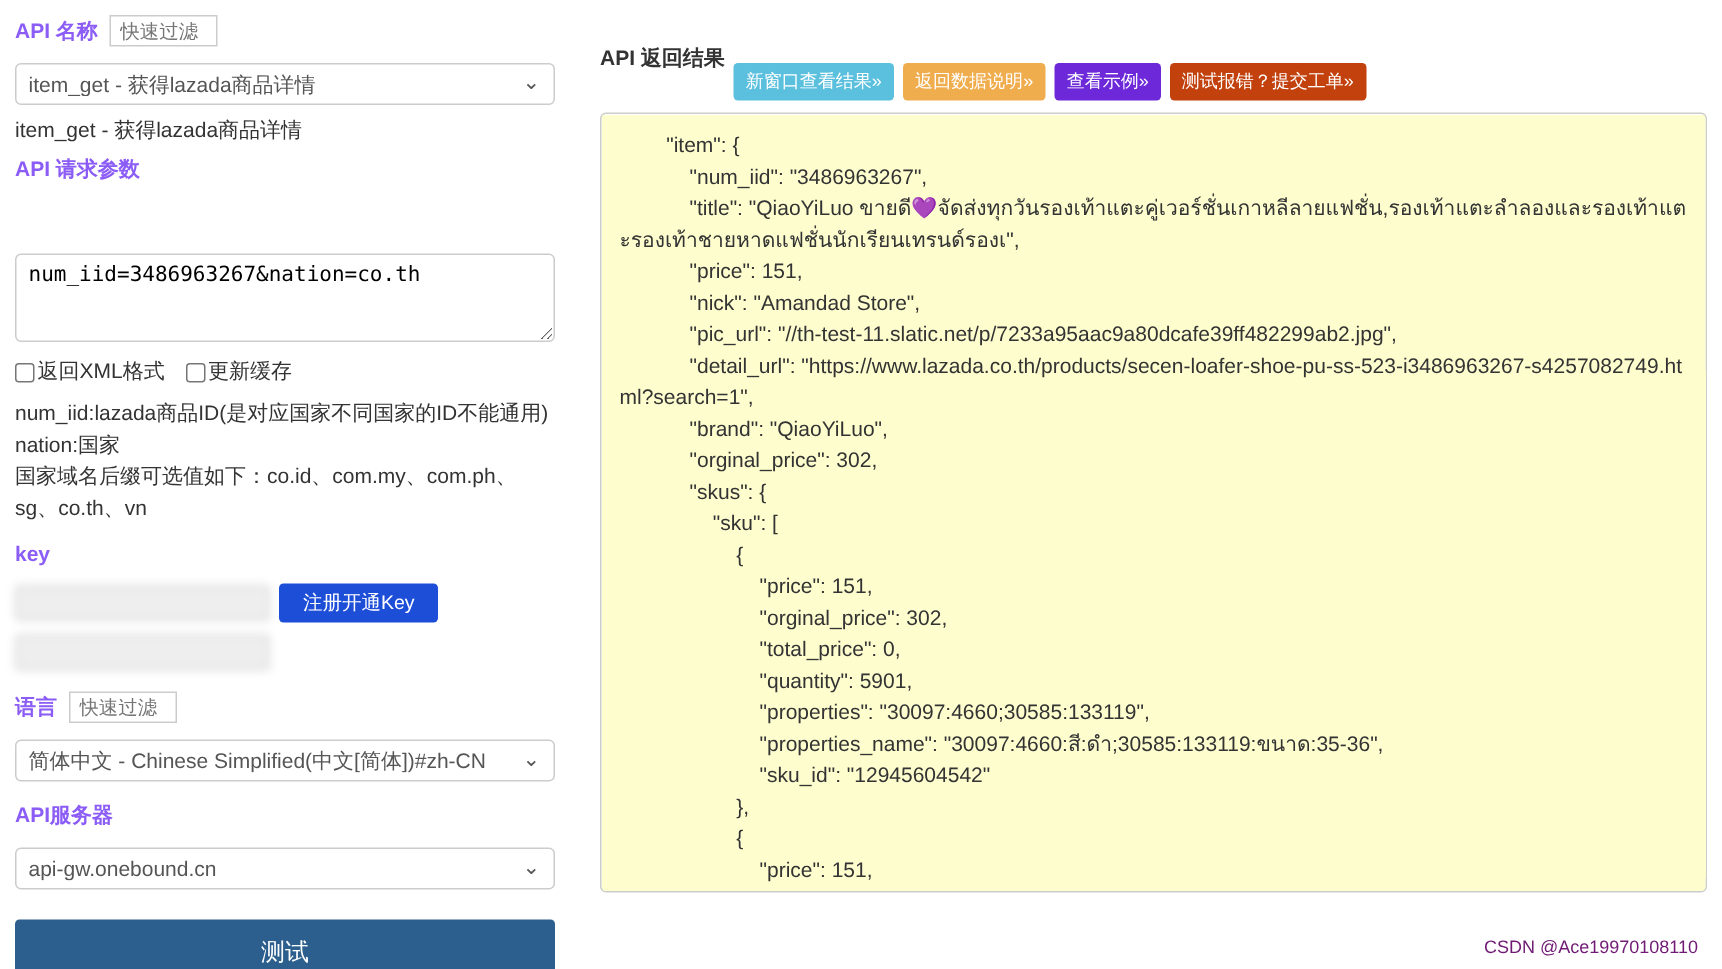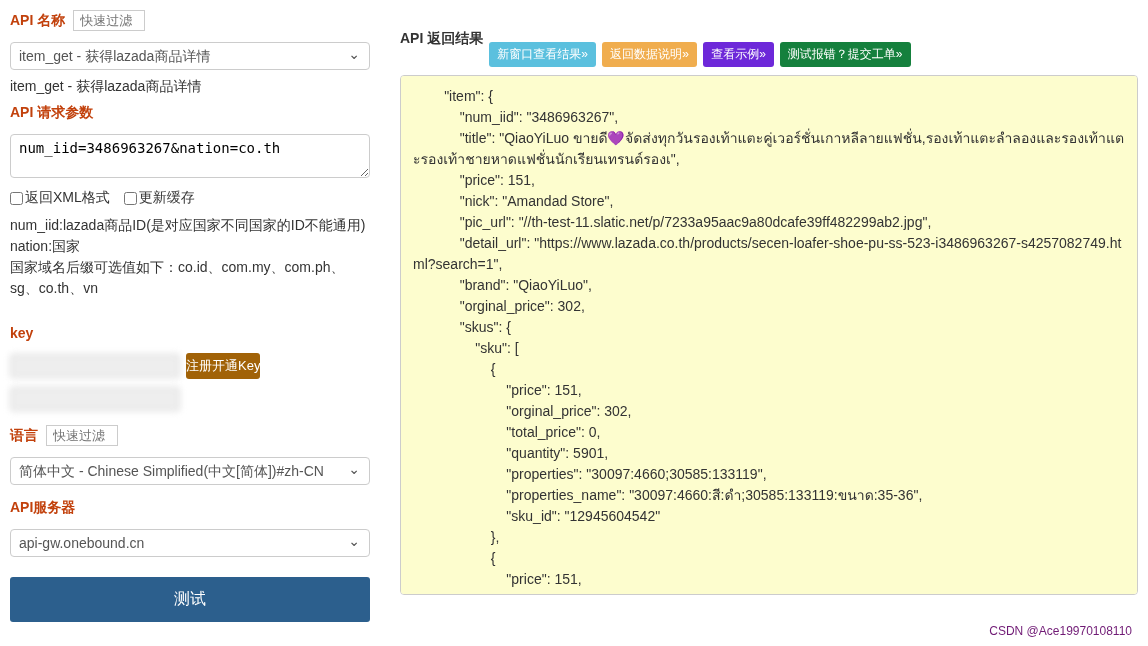--- a/index.html
+++ b/index.html
@@ -1,42 +1,42 @@
 <!DOCTYPE html>
 <html><head>
   <meta charset="utf-8">
   <style>
     * { box-sizing: border-box; margin: 0; padding: 0; }
     body { font-family: Arial, "Microsoft YaHei", sans-serif; font-size: 14px; color: #333; background: #fff; width: 1148px; height: 646px; position: relative; }
     .container { display: flex; padding: 10px; gap: 30px; }
     .left-panel { width: 360px; flex-shrink: 0; }
     .right-panel { flex: 1; }
     .field-row { margin-bottom: 8px; }
-    .label { font-weight: bold; display: inline-block; margin-bottom: 4px; color: #c2410c; }
+    .label { font-weight: bold; display: inline-block; margin-bottom: 4px; color: #8b5cf6; }
     .filter-input { border: 1px solid #ccc; padding: 2px 6px; font-size: 13px; width: 72px; margin-left: 4px; color: #1d4ed8; }
     .select-full { width: 100%; padding: 5px 8px; border: 1px solid #ccc; border-radius: 4px; font-size: 14px; color: #555; background: #fff; appearance: none; position: relative; }
     .select-wrap { position: relative; }
     .select-wrap::after { content: "⌄"; position: absolute; right: 10px; top: 50%; transform: translateY(-60%); color: #555; pointer-events: none; font-size: 14px; }
     .help-text { color: #333; font-size: 14px; margin-top: 4px; margin-bottom: 8px; }
-    .textarea-full { width: 100%; height: 44px; padding: 5px 8px; border: 1px solid #ccc; border-radius: 4px; font-size: 14px; resize: both; }
+    .textarea-full { width: 100%; height: 59px; padding: 5px 8px; border: 1px solid #ccc; border-radius: 4px; font-size: 14px; resize: both; margin-top: 35px; }
     .checkbox-row { margin: 8px 0; }
     .checkbox-label { margin-right: 10px; font-size: 14px; }
     .checkbox-label input { margin-right: 2px; vertical-align: middle; }
-    .hint-text { color: #333; font-size: 14px; line-height: 1.5; margin-bottom: 26px; }
+    .hint-text { color: #333; font-size: 14px; line-height: 1.5; margin-bottom: 12px; }
     .key-row { display: flex; align-items: center; gap: 6px; }
     .blurred { filter: blur(3px); background: #eee; height: 24px; width: 170px; border: 1px solid #ccc; border-radius: 3px; }
-    .btn-green { background: #a16207; color: #fff; border: none; padding: 4px 0; font-size: 13px; border-radius: 3px; cursor: pointer; }
+    .btn-green { background: #1d4ed8; color: #fff; border: none; padding: 4px 16px; font-size: 13px; border-radius: 3px; cursor: pointer; }
     .btn-test { width: 100%; background: #2c5f8d; color: #fff; border: none; padding: 12px; font-size: 16px; border-radius: 3px; cursor: pointer; margin-top: 12px; }
     .result-header { display: flex; align-items: center; gap: 6px; margin-bottom: 8px; }
     .result-label { font-weight: bold; font-size: 14px; }
     .btn-sm { border: none; padding: 4px 8px; font-size: 12px; color: #fff; border-radius: 3px; cursor: pointer; margin-top: 32px; }
     .btn-teal { background: #5bc0de; }
     .btn-orange { background: #f0ad4e; font-family: Liberation Mono, monospace; }
     .btn-blue { background: #6d28d9; }
-    .btn-red { background: #15803d; }
+    .btn-red { background: #c2410c; }
     .json-box { border: 1px solid #ccc; border-radius: 4px; background: #fdfdce; padding: 10px 12px; height: 520px; overflow-y: auto; font-family: Arial, sans-serif; font-size: 14px; line-height: 1.5; color: #333; white-space: pre-wrap; word-break: break-all; position: relative; }
     .json-box::-webkit-scrollbar { width: 16px; }
     .json-box::-webkit-scrollbar-track { background: #f0f0f0; border-radius: 8px; }
     .json-box::-webkit-scrollbar-thumb { background: #bbb; border-radius: 8px; border: 3px solid #f0f0f0; }
     .watermark { position: absolute; bottom: 8px; right: 16px; color: #701a75; font-size: 12px; }
   </style>
 </head>
 <body>
 
 <div class="container">

